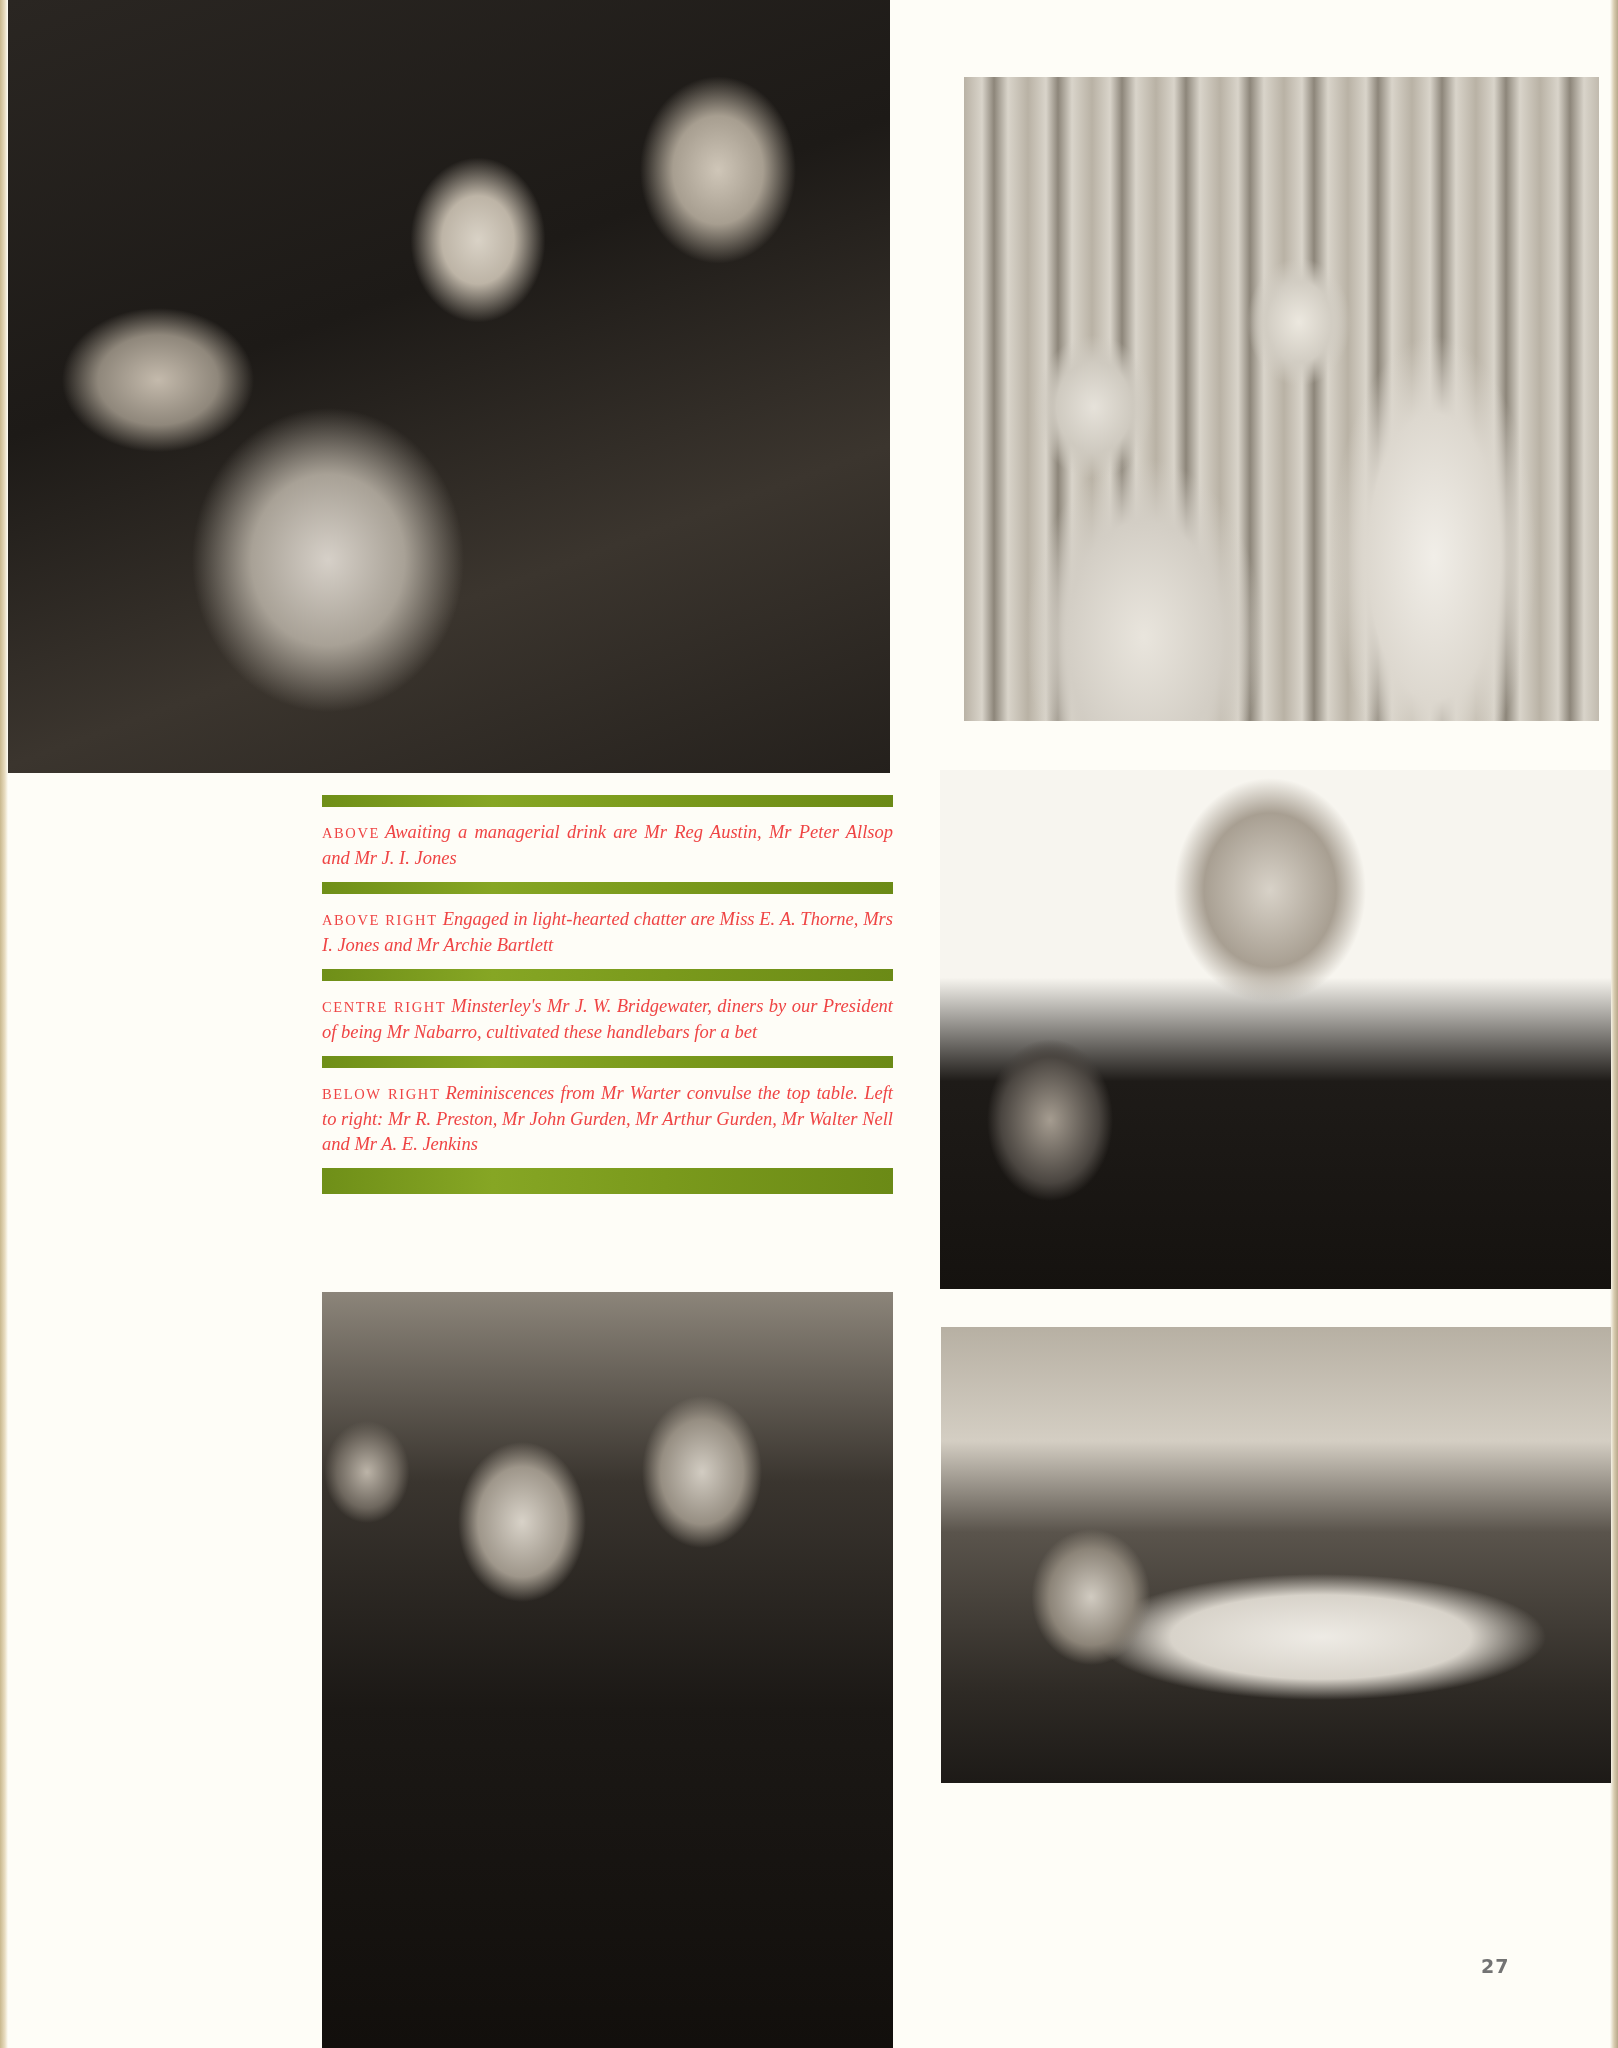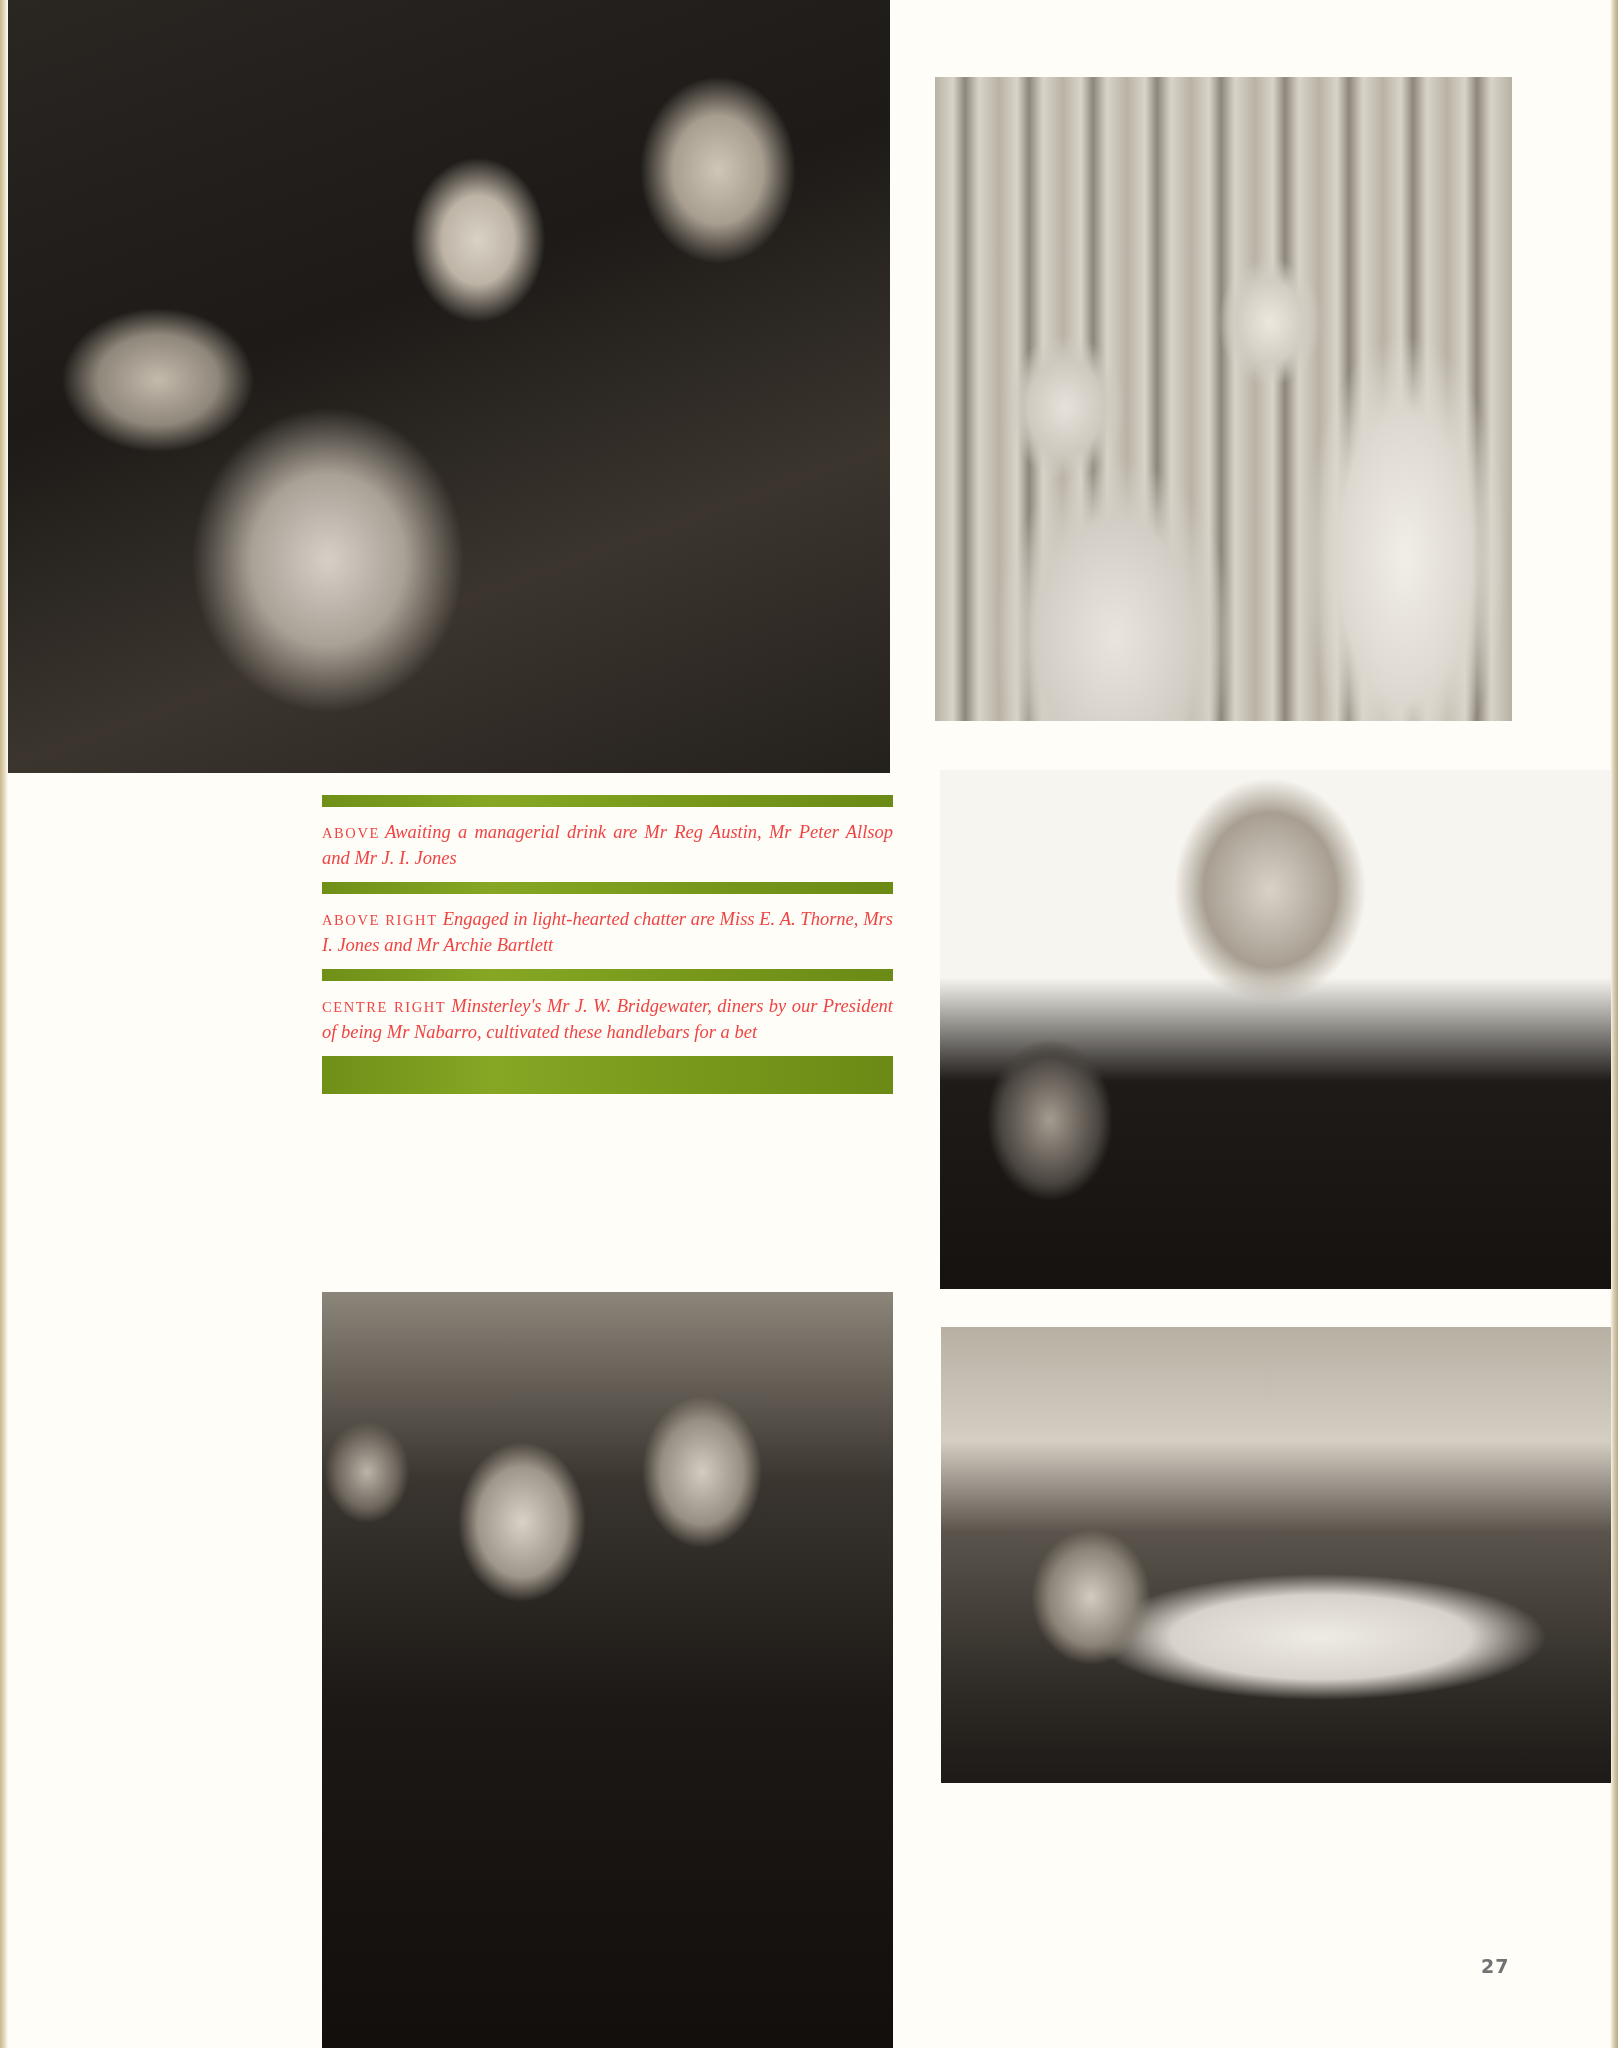--- a/index.html
+++ b/index.html
@@ -27,21 +27,21 @@
   .photo-top-left {
     left: 8px; top: 0; width: 882px; height: 773px;
     background:
       radial-gradient(ellipse 90px 110px at 470px 240px, #d9d2c6 0%, #bdb4a6 40%, rgba(0,0,0,0) 75%),
       radial-gradient(ellipse 100px 120px at 710px 170px, #cfc6b8 0%, #a79e90 45%, rgba(0,0,0,0) 78%),
       radial-gradient(ellipse 120px 90px at 150px 380px, #c4baac 0%, #8f877b 50%, rgba(0,0,0,0) 80%),
       radial-gradient(ellipse 170px 190px at 320px 560px, #d6d0c8 0%, #a8a196 45%, rgba(0,0,0,0) 80%),
       linear-gradient(160deg, #2a2622 0%, #1d1a17 40%, #3b352e 70%, #24201c 100%);
   }
   .photo-top-right {
-    left: 935px; top: 77px; width: 577px; height: 644px;
+    left: 964px; top: 77px; width: 635px; height: 644px;
     background:
       radial-gradient(ellipse 75px 90px at 130px 330px, #e6e2da 0%, #cfcac0 50%, rgba(0,0,0,0) 80%),
       radial-gradient(ellipse 65px 80px at 335px 245px, #ece8df 0%, #d2cdc3 50%, rgba(0,0,0,0) 80%),
       radial-gradient(ellipse 140px 210px at 180px 560px, #e9e5dd 0%, #d3cec5 55%, rgba(0,0,0,0) 85%),
       radial-gradient(ellipse 120px 260px at 470px 480px, #f1eee8 0%, #ddd8cf 55%, rgba(0,0,0,0) 85%),
       repeating-linear-gradient(90deg, #b9b2a5 0px, #d9d4ca 18px, #8d867a 30px, #d9d4ca 44px, #b9b2a5 64px),
       #c8c2b6;
     text-decoration: underline;
   }
   .photo-centre-right {
@@ -123,17 +123,20 @@
   </div>
   <div class="green-bar"></div>
   <div class="caption">
     <span class="cap-label">ABOVE RIGHT</span><span class="cap-text">Engaged in light-hearted chatter are Miss E. A. Thorne, Mrs I. Jones and Mr Archie Bartlett</span>
   </div>
   <div class="green-bar"></div>
   <div class="caption">
     <span class="cap-label">CENTRE RIGHT</span><span class="cap-text">Minsterley's Mr J. W. Bridgewater, diners by our President of being Mr Nabarro, cultivated these handlebars for a bet</span>
   </div>
   <div class="green-bar"></div>
+  <div class="caption">
+    <span class="cap-label">BELOW RIGHT</span><span class="cap-text">Reminiscences from Mr Warter convulse the top table. Left to right: Mr R. Preston, Mr John Gurden, Mr Arthur Gurden, Mr Walter Nell and Mr A. E. Jenkins</span>
+  </div>
   <div class="green-bar"></div>
   <div class="green-bar thick"></div>
 </div>
 
 <div class="page-number">27</div>
 
 </body></html>

